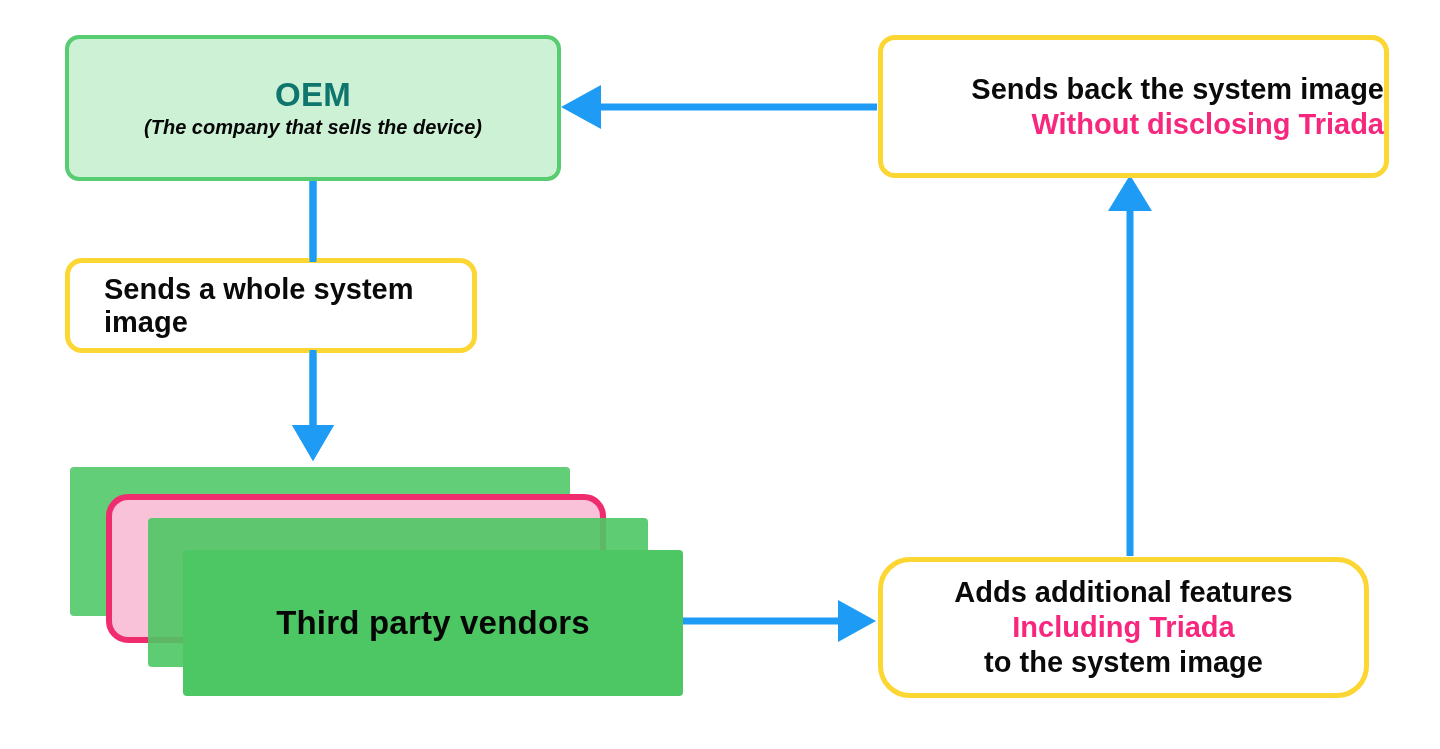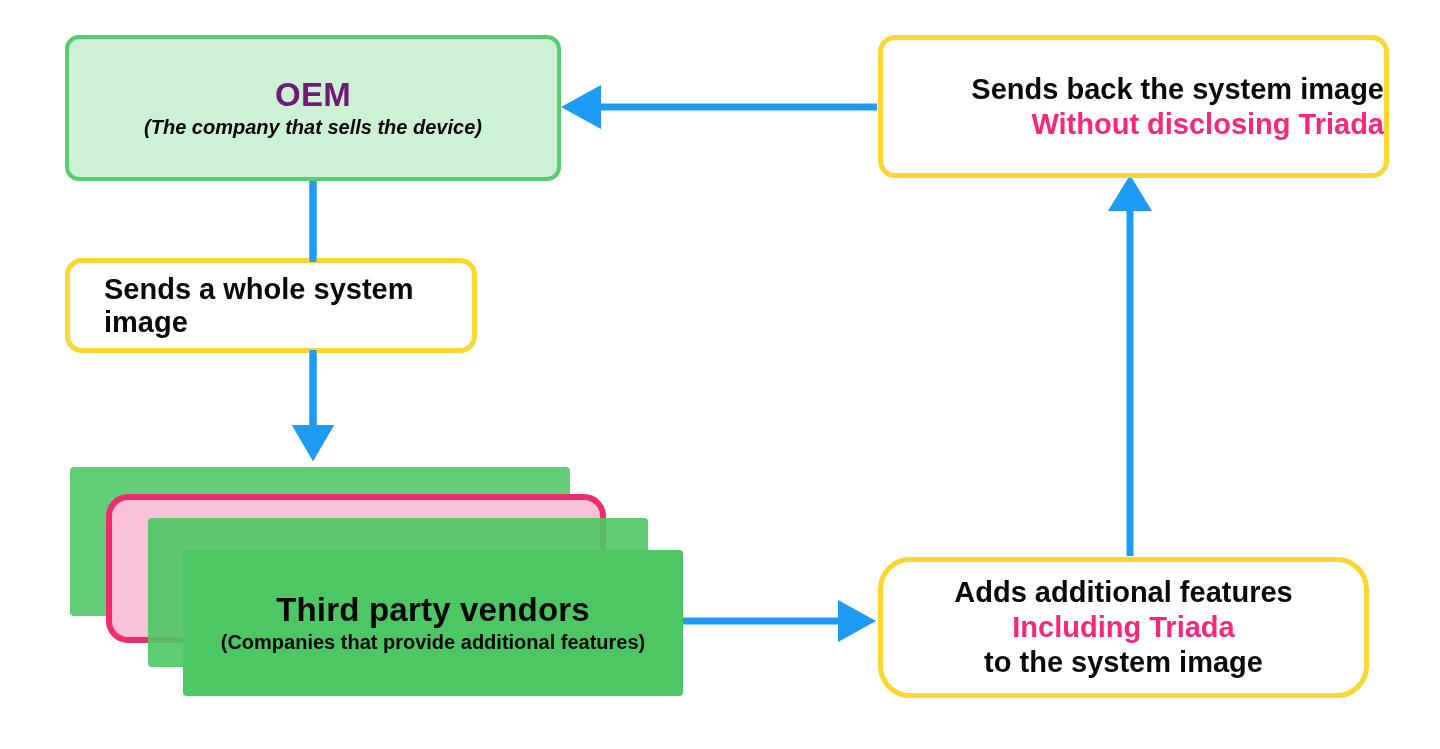--- a/index.html
+++ b/index.html
@@ -37,21 +37,21 @@
     width: 496px;
     height: 146px;
     background: #CDF1D5;
     border: 4px solid #57CC70;
     border-radius: 14px;
     z-index: 6;
   }
   .oem-title {
     font-size: 33px;
     font-weight: 700;
-    color: #701a75;
+    color: #0f766e;
     letter-spacing: 0.3px;
     line-height: 1.06;
   }
   .oem-sub {
     font-size: 20px;
     font-weight: 700;
     color: #060606;
     margin-top: 3px;
     line-height: 1.1;
     font-style: italic;
@@ -219,21 +219,20 @@
   <div class="node node-oem">
     <div class="oem-title">OEM</div>
     <div class="oem-sub">(The company that sells the device)</div>
   </div>
 
   <div class="stack-card card-back"></div>
   <div class="stack-card card-pink"></div>
   <div class="stack-card card-mid"></div>
   <div class="stack-card card-front">
     <div class="vendor-title">Third party vendors</div>
-    <div class="vendor-sub">(Companies that provide additional features)</div>
   </div>
 
   <div class="node node-yellow node-sends-image">
     <div class="line1">Sends a whole system image</div>
   </div>
 
   <div class="node node-yellow node-sends-back">
     <div class="ln">Sends back the system image</div>
     <div class="ln pink">Without disclosing Triada</div>
   </div>

